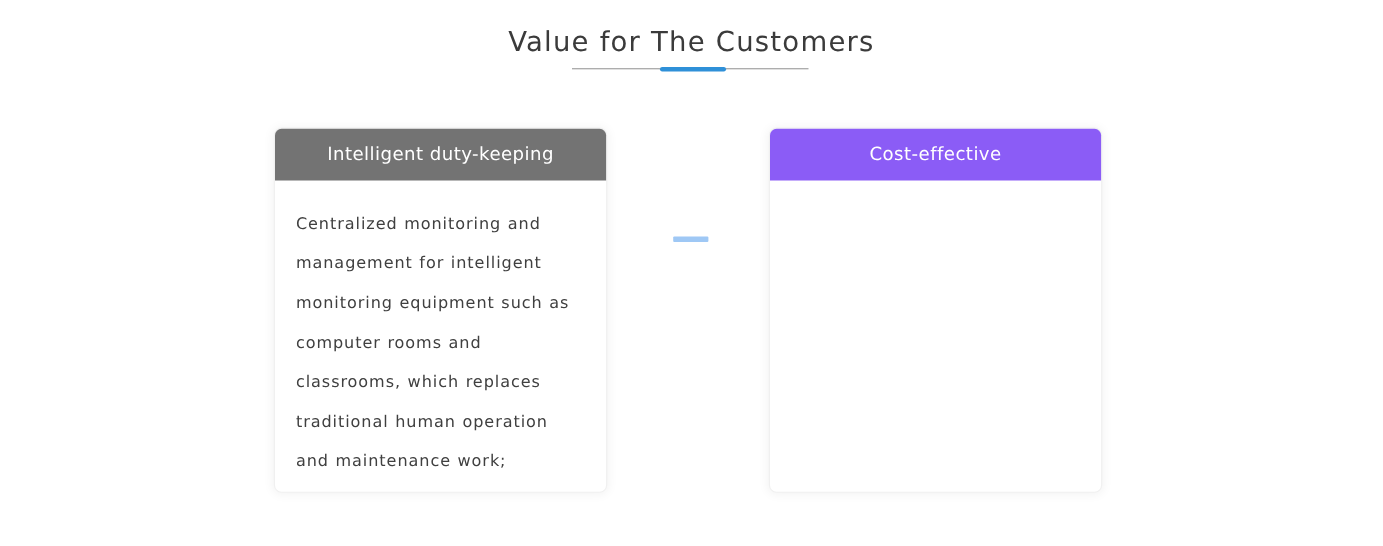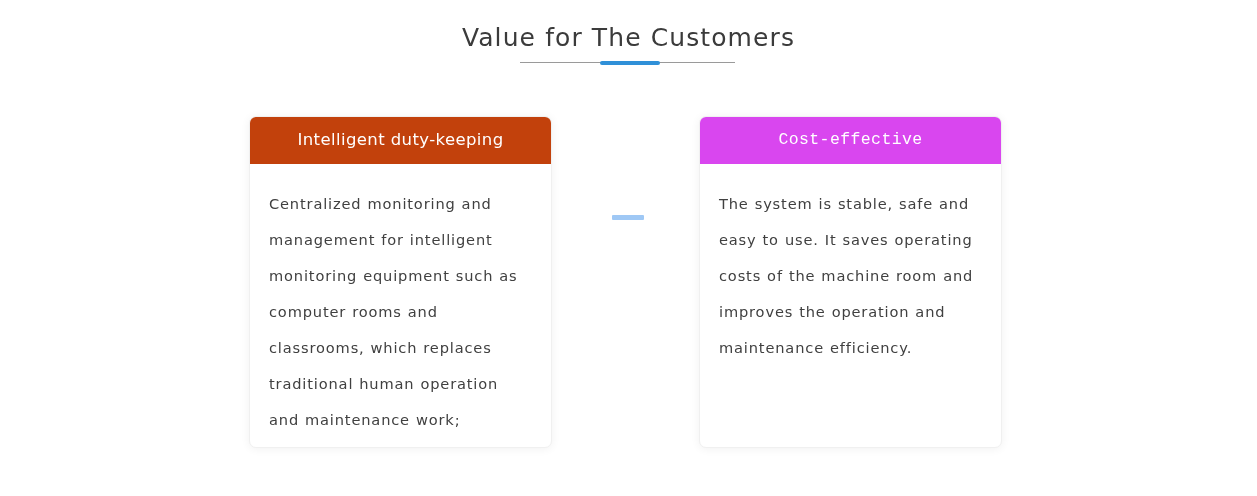--- a/index.html
+++ b/index.html
@@ -109,22 +109,21 @@
 <div class="section-heading">
   <span class="section-title" style="color: rgb(59, 59, 59);">Value for The Customers</span>
 </div>
 
 <div class="title-divider">
   <div class="title-divider-line" style="background-color: rgb(154, 154, 154);"></div>
   <div class="title-divider-accent" style="background-color: rgb(47, 144, 216);"></div>
 </div>
 
 <div class="card card-left">
-  <div class="card-header" style="background-color: #c2410c;">Intelligent duty-keeping</div>
+  <div class="card-header" style="background-color: #737373;">Intelligent duty-keeping</div>
   <div class="card-body">Centralized monitoring and management for intelligent monitoring equipment such as computer rooms and classrooms, which replaces traditional human operation and maintenance work;</div>
 </div>
 
 <div class="connector" style="background-color: rgb(159, 200, 245);"></div>
 
 <div class="card card-right">
-  <div class="card-header" style="background-color: #d946ef; font-family: Liberation Mono, monospace;">Cost-effective</div>
-  <div class="card-body">The system is stable, safe and easy to use. It saves operating costs of the machine room and improves the operation and maintenance efficiency.</div>
+  <div class="card-header" style="background-color: #8b5cf6;">Cost-effective</div>
 </div>
 
 </body></html>

